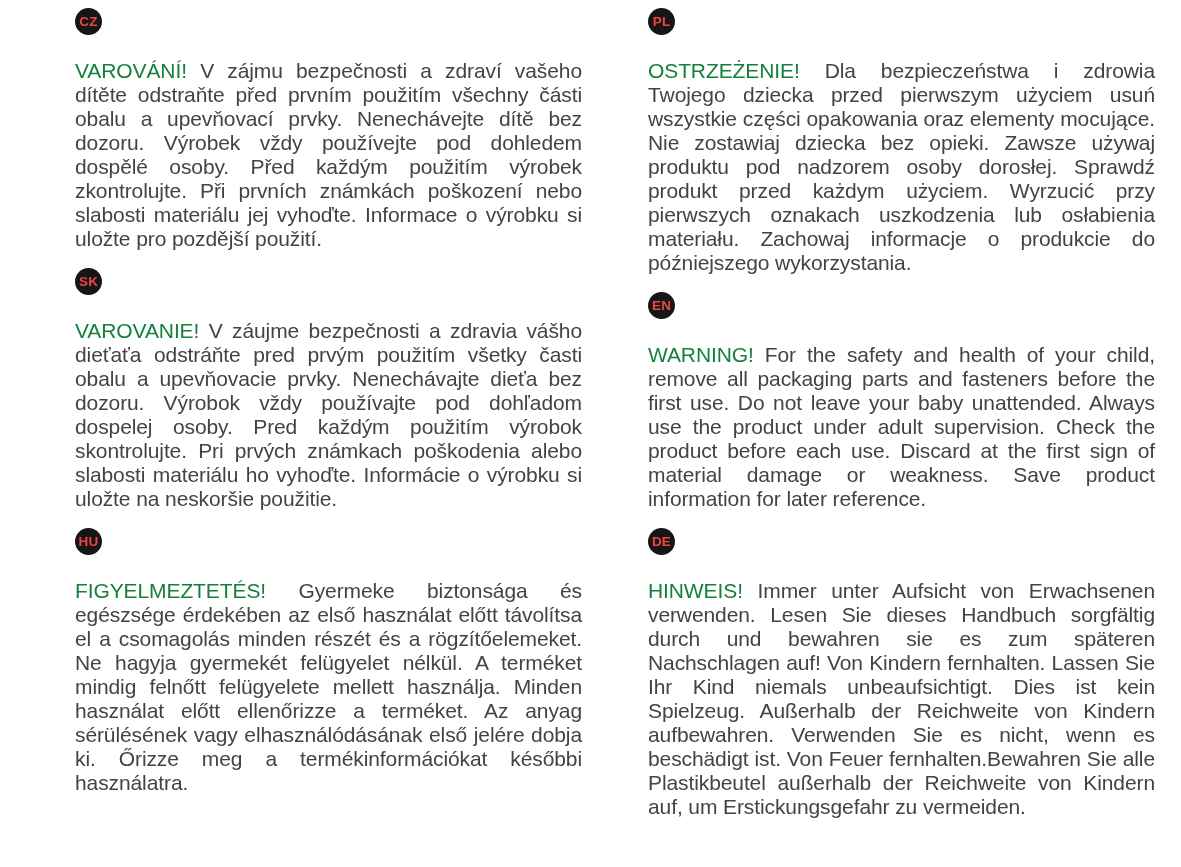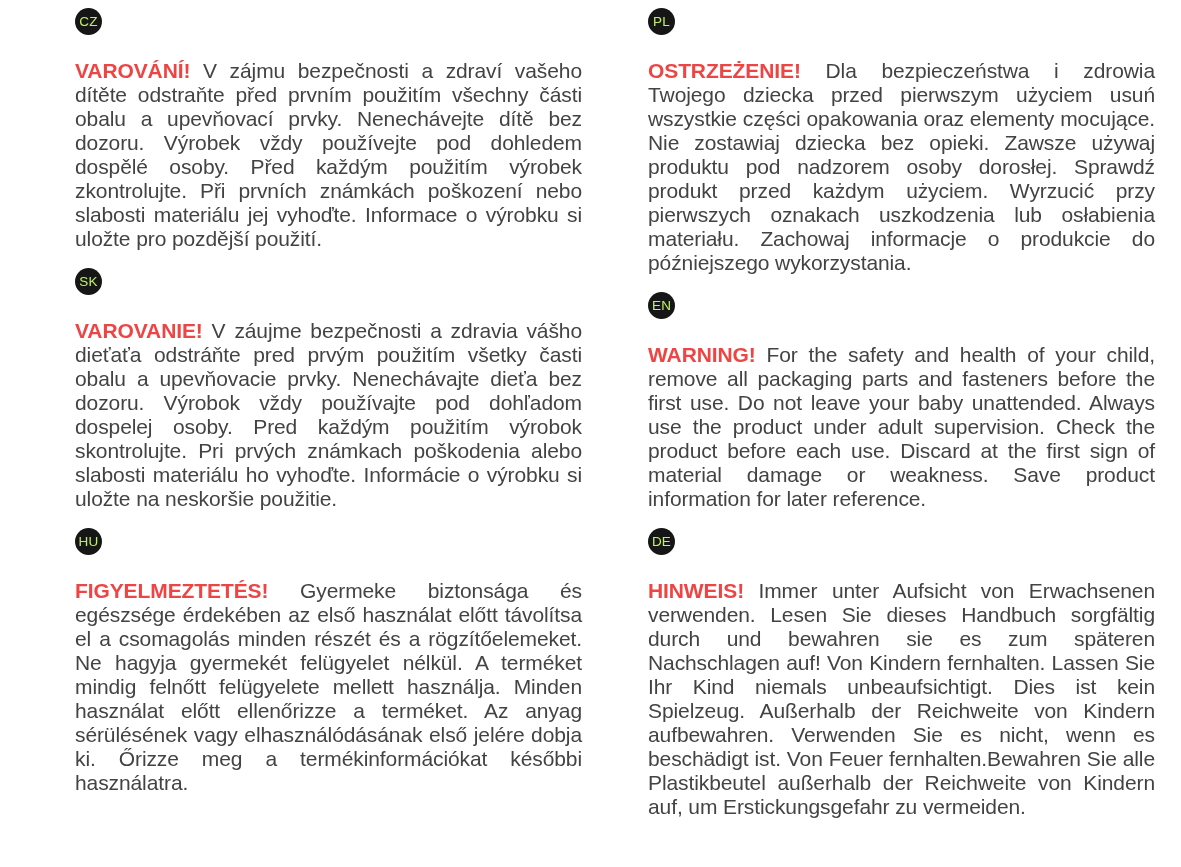--- a/index.html
+++ b/index.html
@@ -22,40 +22,40 @@
     width: 507px;
   }
   .column-left  { left: 75px; }
   .column-right { left: 625px; margin-left: 23px; }
   .lang-section + .lang-section { margin-top: 17px; }
   .badge {
     width: 27px;
     height: 27px;
     border-radius: 50%;
     background: #161616;
-    color: #bef264;
-    font-weight: normal;
+    color: #ef4444;
+    font-weight: bold;
     font-size: 13.5px;
     letter-spacing: 0.2px;
     display: flex;
     align-items: center;
     justify-content: center;
     margin-bottom: 24px;
     user-select: none;
   }
   .para {
     font-size: 21px;
     line-height: 24px;
     text-align: justify;
     color: #434343;
     letter-spacing: -0.1px;
   }
   .para .lead {
-    font-weight: bold;
-    color: #ef4444;
+    font-weight: normal;
+    color: #15803d;
   }
 </style>
 </head>
 <body>
 
 <div class="page">
 
   <div class="column column-left">
 
     <section class="lang-section">

